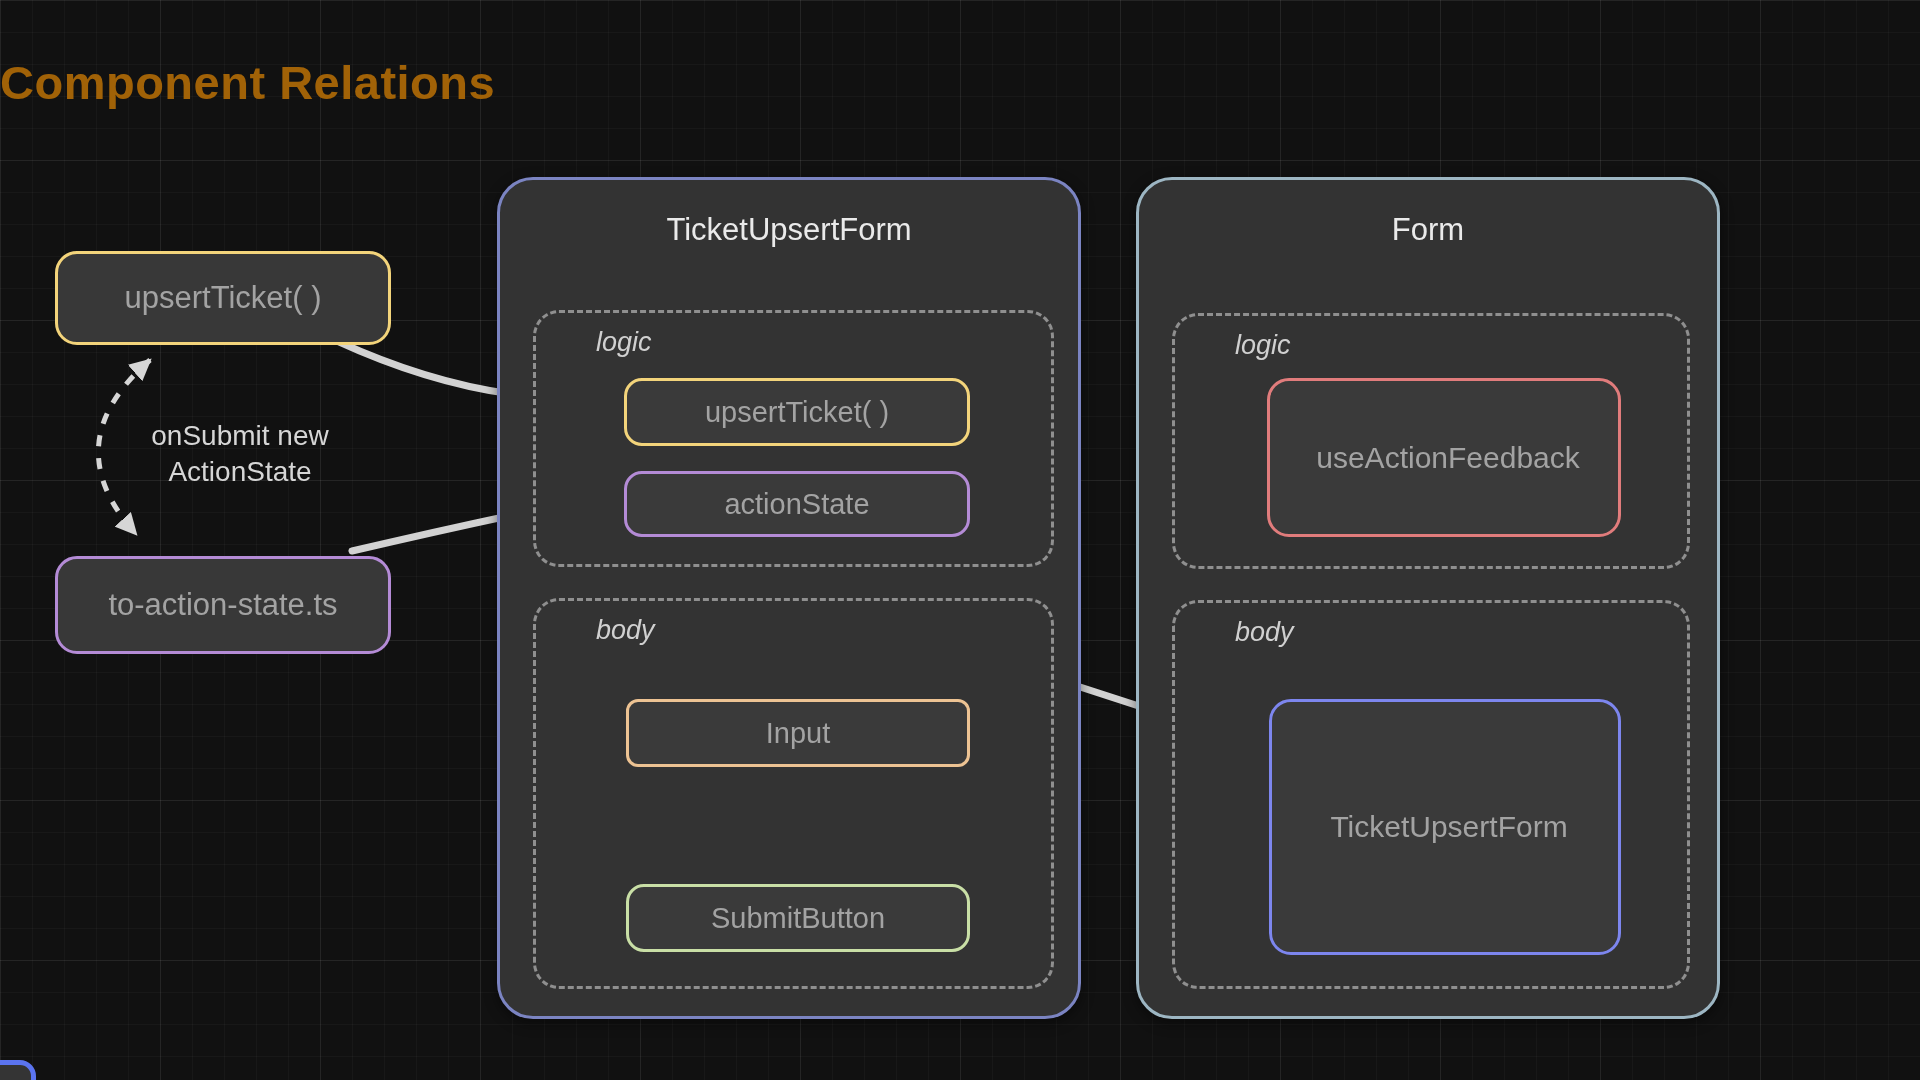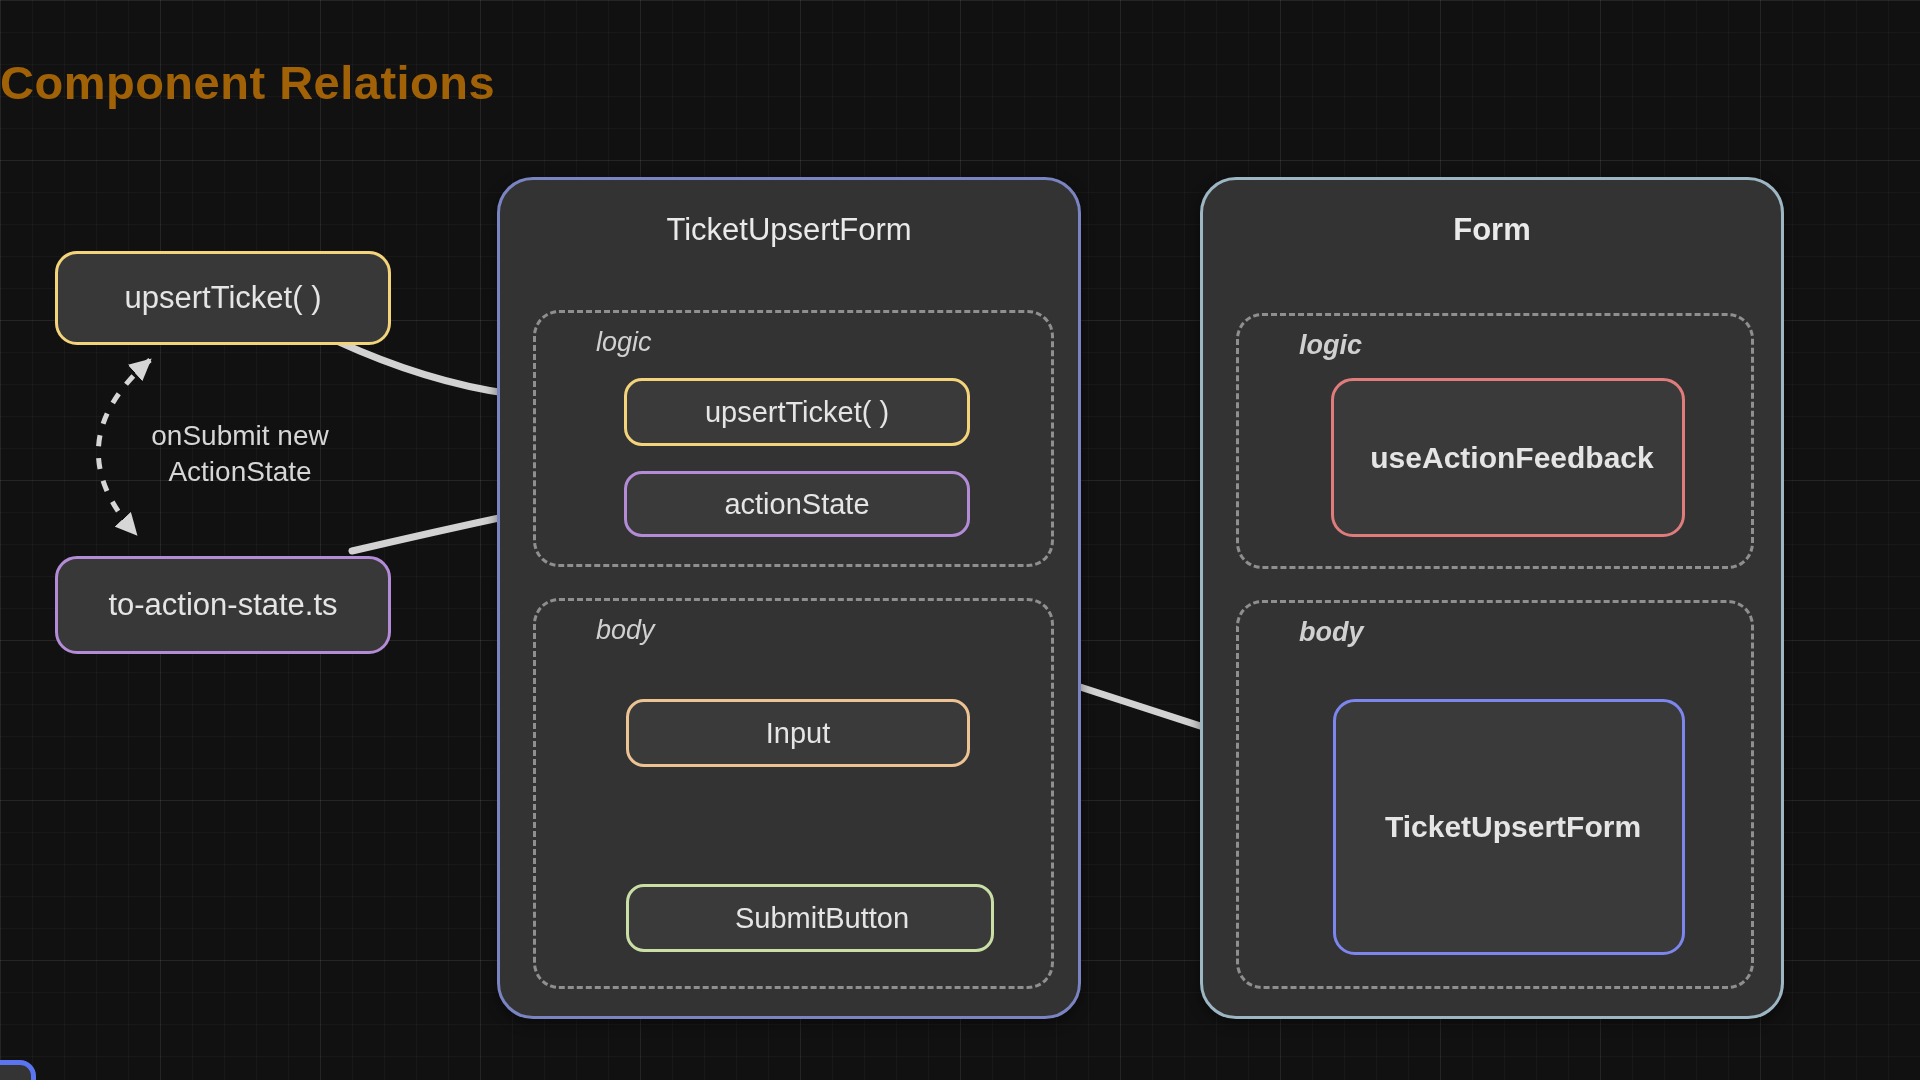--- a/index.html
+++ b/index.html
@@ -30,28 +30,28 @@
   }
   .sub-box{
     position:absolute;border:3px dashed #8f8f8f;border-radius:26px;
   }
   .sub-label{
     position:absolute;left:34px;top:14px;font-style:italic;font-size:27px;color:#d0d0d0;margin-left:26px;
   }
   .node{
     position:absolute;background:#3a3a3a;border:3px solid;border-radius:18px;
     display:flex;align-items:center;justify-content:center;
-    color:#e5e5e5;font-size:29px;white-space:nowrap;
+    color:#a3a3a3;font-size:29px;white-space:nowrap;
   }
   .left-node{font-size:31px;border-radius:22px;background:#383838;}
   .b-yellow{border-color:#f3d47b;}
   .b-purple{border-color:#b48bd6;}
   .b-orange{border-color:#edc393;}
   .b-crimson{border-color:#c55f76;}
-  .b-green{border-color:#c9dfa6;padding-left:24px;}
+  .b-green{border-color:#c9dfa6;}
   .b-salmon{border-color:#e17c7c;}
   .b-blue{border-color:#7d86ee;}
   .big-inner{border-radius:22px;font-size:30px;padding-left:8px;}
   .edge-label{
     position:absolute;left:130px;top:418px;width:220px;text-align:center;
     font-size:28px;color:#d6d6d6;line-height:1.28;white-space:pre-line;
   }
   .arrows{position:absolute;left:0;top:0;pointer-events:none;}
   .blue-corner{
     position:absolute;left:-46px;top:1060px;width:72px;height:62px;
@@ -89,26 +89,26 @@
   <div class="container-title">TicketUpsertForm</div>
 
   <div class="sub-box" style="left:33px;top:130px;width:515px;height:251px;">
     <div class="sub-label">logic</div>
     <div class="node b-yellow" style="left:88px;top:65px;width:340px;height:62px;">upsertTicket( )</div>
     <div class="node b-purple" style="left:88px;top:158px;width:340px;height:60px;">actionState</div>
   </div>
 
   <div class="sub-box" style="left:33px;top:418px;width:515px;height:385px;">
     <div class="sub-label">body</div>
-    <div class="node b-orange" style="left:90px;top:98px;width:338px;height:62px;">Input</div>
+    <div class="node b-orange" style="left:90px;top:98px;width:338px;height:62px;border-radius:12px;">Input</div>
     <div class="node b-green" style="left:90px;top:283px;width:338px;height:62px;">SubmitButton</div>
   </div>
 </div>
 
-<div class="container-box b-steel" style="left:1200px;top:177px;width:578px;height:836px;font-weight:bold;">
+<div class="container-box b-steel" style="left:1136px;top:177px;width:578px;height:836px;">
   <div class="container-title">Form</div>
 
   <div class="sub-box" style="left:33px;top:133px;width:512px;height:250px;">
     <div class="sub-label">logic</div>
     <div class="node b-salmon big-inner" style="left:92px;top:62px;width:340px;height:153px;">useActionFeedback</div>
   </div>
 
   <div class="sub-box" style="left:33px;top:420px;width:512px;height:383px;">
     <div class="sub-label">body</div>
     <div class="node b-blue big-inner" style="left:94px;top:96px;width:338px;height:250px;">TicketUpsertForm</div>

